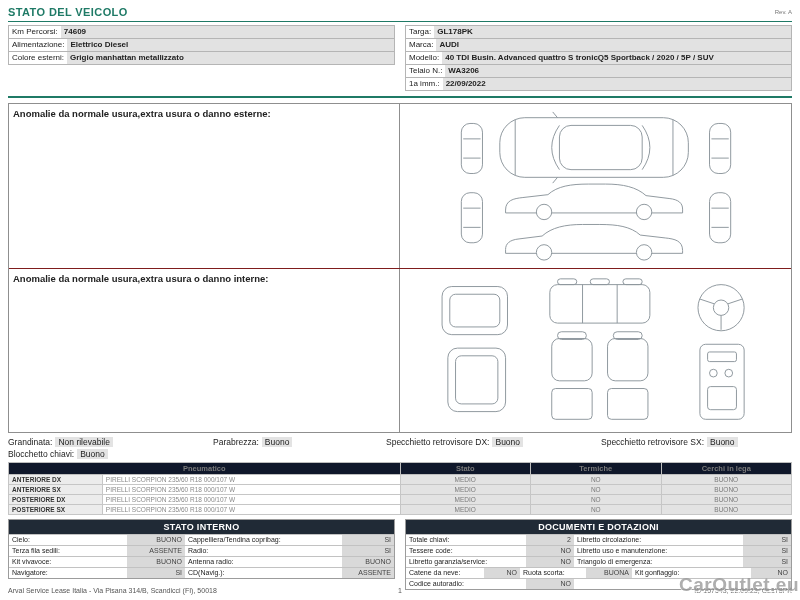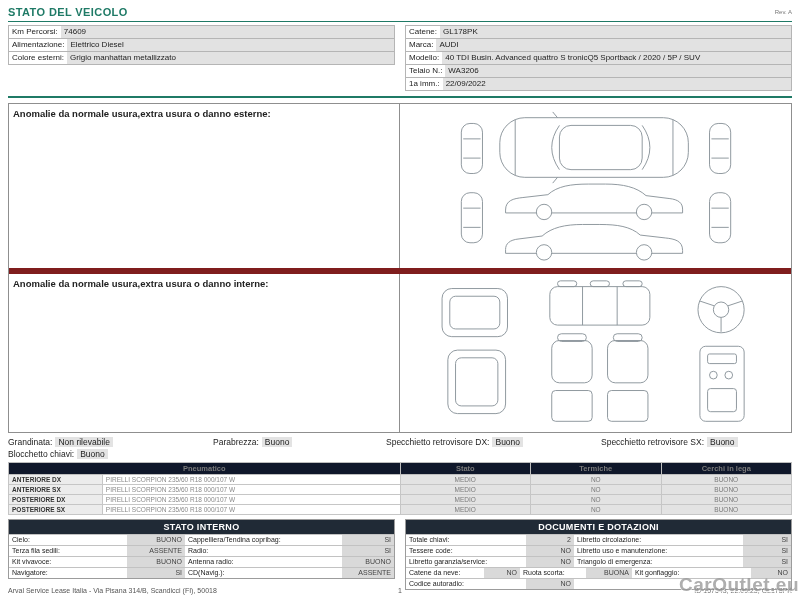--- a/index.html
+++ b/index.html
@@ -11,28 +11,28 @@
   .header-row { display:flex; justify-content:space-between; align-items:flex-start;
                 border-bottom:1px solid #1f7a66; padding-bottom:3px; }
   .title { color:#1f7a66; font-size:11px; font-weight:bold; letter-spacing:.4px; }
   .rev { font-size:6px; color:#777; margin-top:3px; }
 
   
   .info-grid { display:flex; gap:10px; margin-top:4px; }
   .info-col { flex:1; }
   .info-row { display:flex; border:1px solid #b5b5b5; margin-top:-1px; min-height:13px; line-height:12px; font-size:8px; }
   .info-label { padding:0 3px; white-space:nowrap; color:#222; }
-  .info-value { flex:1; background:#e2e2e2; font-weight:normal; padding:0 3px; }
+  .info-value { flex:1; background:#e2e2e2; font-weight:bold; padding:0 3px; }
 
   .teal-rule { border-top:2px solid #1f7a66; margin-top:5px; }
 
   
   .damage-box { border:1px solid #8f8f8f; margin-top:5px; }
   .damage-section { position:relative; height:164px; }
-  .damage-section + .damage-section { border-top:6px solid #7f1d1d; }
+  .damage-section + .damage-section { border-top:1px solid #7f1d1d; }
   .damage-title { font-weight:bold; font-size:9.5px; padding:4px; }
   .diagram-panel { position:absolute; top:0; right:0; bottom:0; width:392px;
                    border-left:1px solid #8f8f8f; display:flex; align-items:center; justify-content:center; }
   .diagram-panel svg { stroke:#8d969c; fill:none; stroke-width:1; }
 
   
   .conditions { margin-top:4px; font-size:8.5px; }
   .cond-line { display:flex; margin-bottom:2px; }
   .cond-item { display:flex; }
   .cw1{width:205px}.cw2{width:173px}.cw3{width:215px}.cw4{flex:1}
@@ -89,21 +89,21 @@
         <span class="info-label">Alimentazione:</span>
         <span class="info-value">Elettrico Diesel</span>
       </div>
       <div class="info-row">
         <span class="info-label">Colore esterni:</span>
         <span class="info-value">Grigio manhattan metallizzato</span>
       </div>
     </div>
     <div class="info-col">
       <div class="info-row">
-        <span class="info-label">Catene:</span>
+        <span class="info-label">Targa:</span>
         <span class="info-value">GL178PK</span>
       </div>
       <div class="info-row">
         <span class="info-label">Marca:</span>
         <span class="info-value">AUDI</span>
       </div>
       <div class="info-row">
         <span class="info-label">Modello:</span>
         <span class="info-value">40 TDI Busin. Advanced quattro S tronicQ5 Sportback / 2020 / 5P / SUV</span>
       </div>

